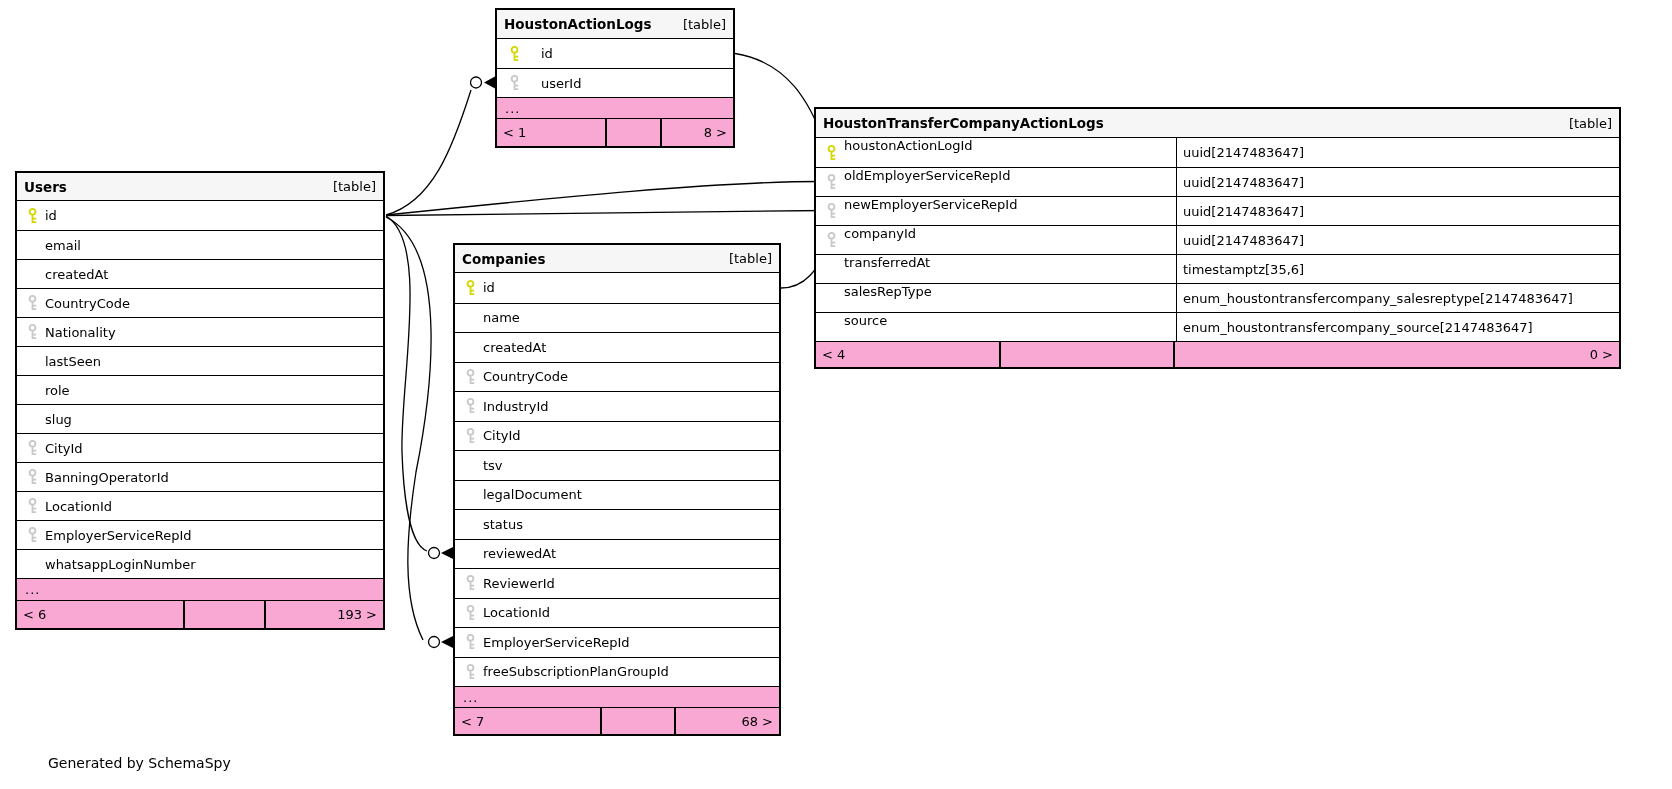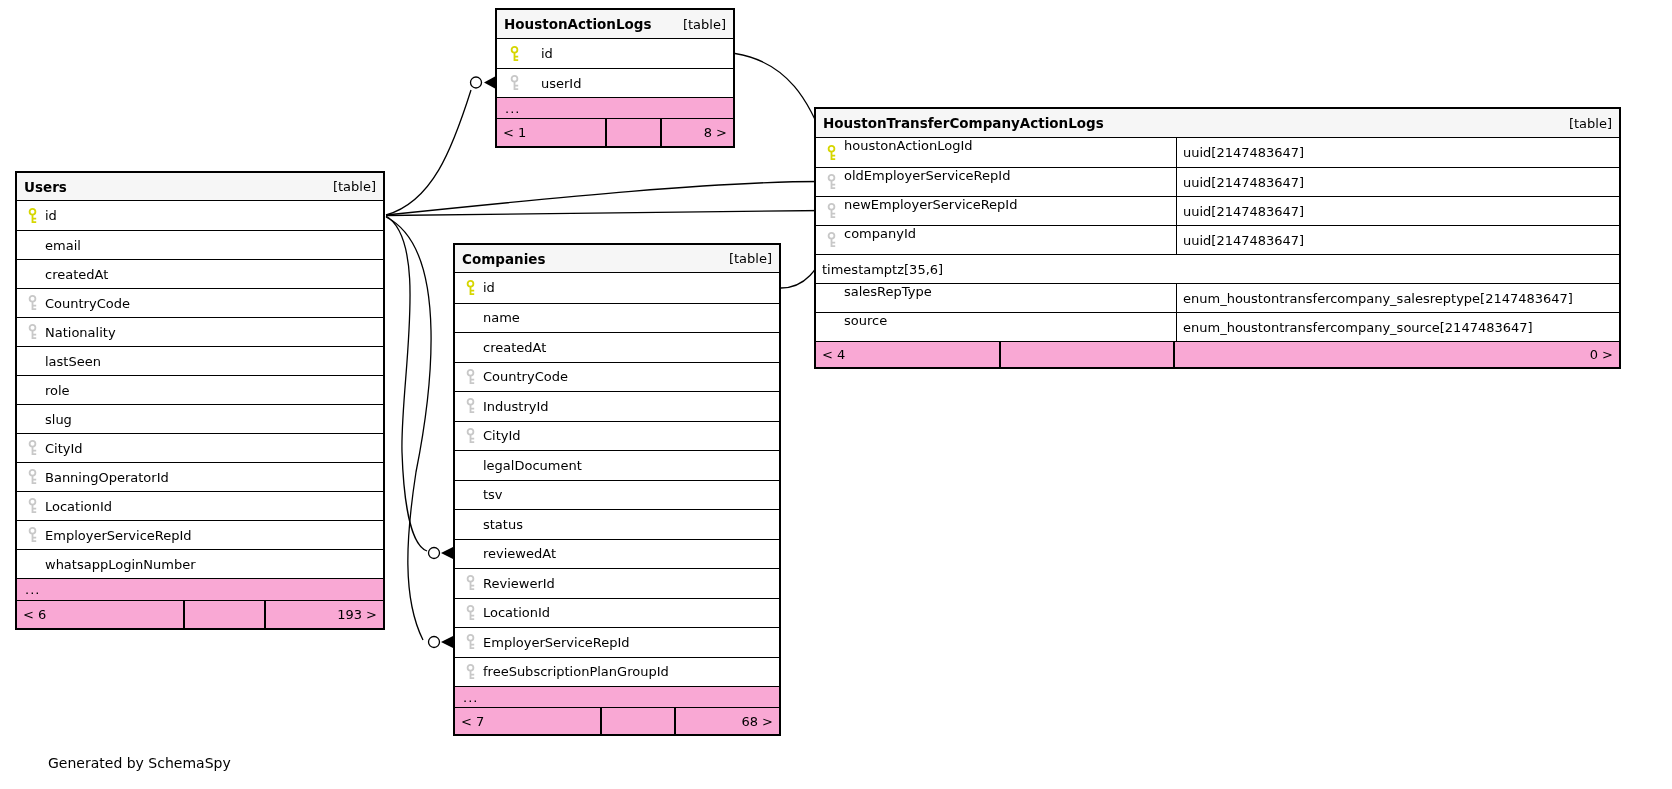--- a/index.html
+++ b/index.html
@@ -240,24 +240,24 @@
         <div class="trow" style="height: 29.5px;">
           <svg width="12" height="17" viewBox="0 0 12 17" class="keyicon" style="left: 10px;">
             <circle cx="5.5" cy="4.3" r="2.9" fill="none" stroke="#c8c8c8" stroke-width="1.8"></circle>
             <line x1="5.5" y1="7.2" x2="5.5" y2="15.6" stroke="#c8c8c8" stroke-width="1.8"></line>
             <line x1="5.5" y1="11.2" x2="9.2" y2="11.2" stroke="#c8c8c8" stroke-width="1.8"></line>
             <line x1="5.5" y1="14.6" x2="9.2" y2="14.6" stroke="#c8c8c8" stroke-width="1.8"></line>
           </svg>
           <span><span class="collabel" style="padding-left: 28px;">CityId</span></span>
         </div>
         <div class="trow" style="height: 29.5px;">
+          <span><span class="collabel" style="padding-left: 28px;">tsv</span></span>
+        </div>
+        <div class="trow" style="height: 29.5px;">
           <span><span class="collabel" style="padding-left: 28px;">legalDocument</span></span>
-        </div>
-        <div class="trow" style="height: 29.5px;">
-          <span><span class="collabel" style="padding-left: 28px;">tsv</span></span>
         </div>
         <div class="trow" style="height: 29.5px;">
           <span><span class="collabel" style="padding-left: 28px;">status</span></span>
         </div>
         <div class="trow" style="height: 29.5px;">
           <span><span class="collabel" style="padding-left: 28px;">reviewedAt</span></span>
         </div>
         <div class="trow" style="height: 29.5px;">
           <svg width="12" height="17" viewBox="0 0 12 17" class="keyicon" style="left: 10px;">
             <circle cx="5.5" cy="4.3" r="2.9" fill="none" stroke="#c8c8c8" stroke-width="1.8"></circle>
@@ -348,20 +348,23 @@
             <line x1="5.5" y1="7.2" x2="5.5" y2="15.6" stroke="#c8c8c8" stroke-width="1.8"></line>
             <line x1="5.5" y1="11.2" x2="9.2" y2="11.2" stroke="#c8c8c8" stroke-width="1.8"></line>
             <line x1="5.5" y1="14.6" x2="9.2" y2="14.6" stroke="#c8c8c8" stroke-width="1.8"></line>
           </svg>
           <div class="namecell" style="width: 361px;">
             <span class="collabel" style="padding-left: 28px;">companyId</span>
           </div>
           <div class="typecell">uuid[2147483647]</div>
         </div>
         <div class="trow" style="height: 29px;">
+          <div class="namecell" style="width: 361px;">
+            <span class="collabel" style="padding-left: 28px;">transferredAt</span>
+          </div>
           <div class="typecell">timestamptz[35,6]</div>
         </div>
         <div class="trow" style="height: 29px;">
           <div class="namecell" style="width: 361px;">
             <span class="collabel" style="padding-left: 28px;">salesRepType</span>
           </div>
           <div class="typecell">enum_houstontransfercompany_salesreptype[2147483647]</div>
         </div>
         <div class="trow" style="height: 29px;">
           <div class="namecell" style="width: 361px;">

